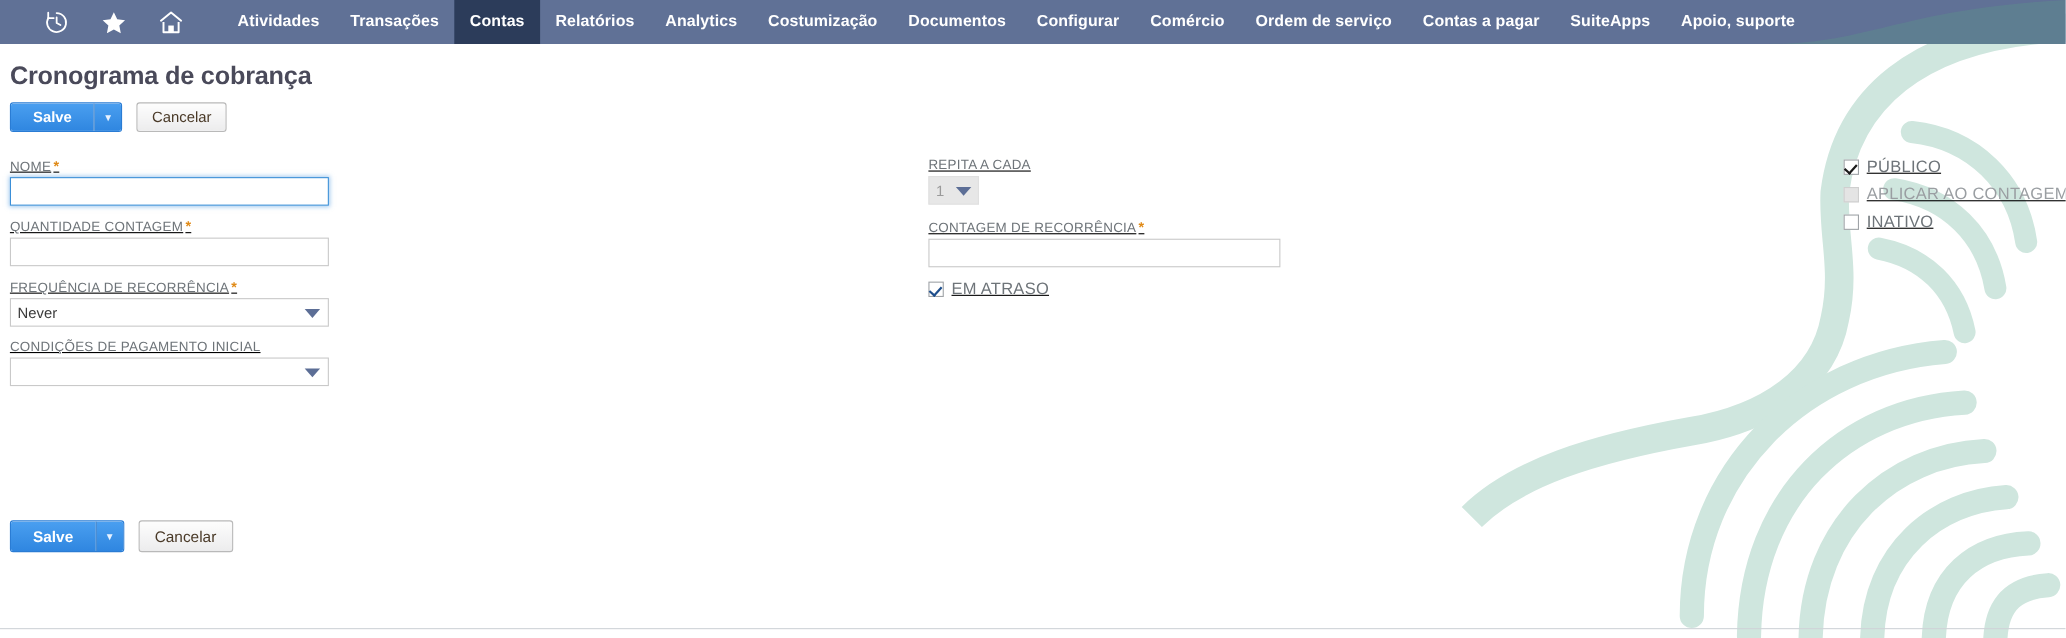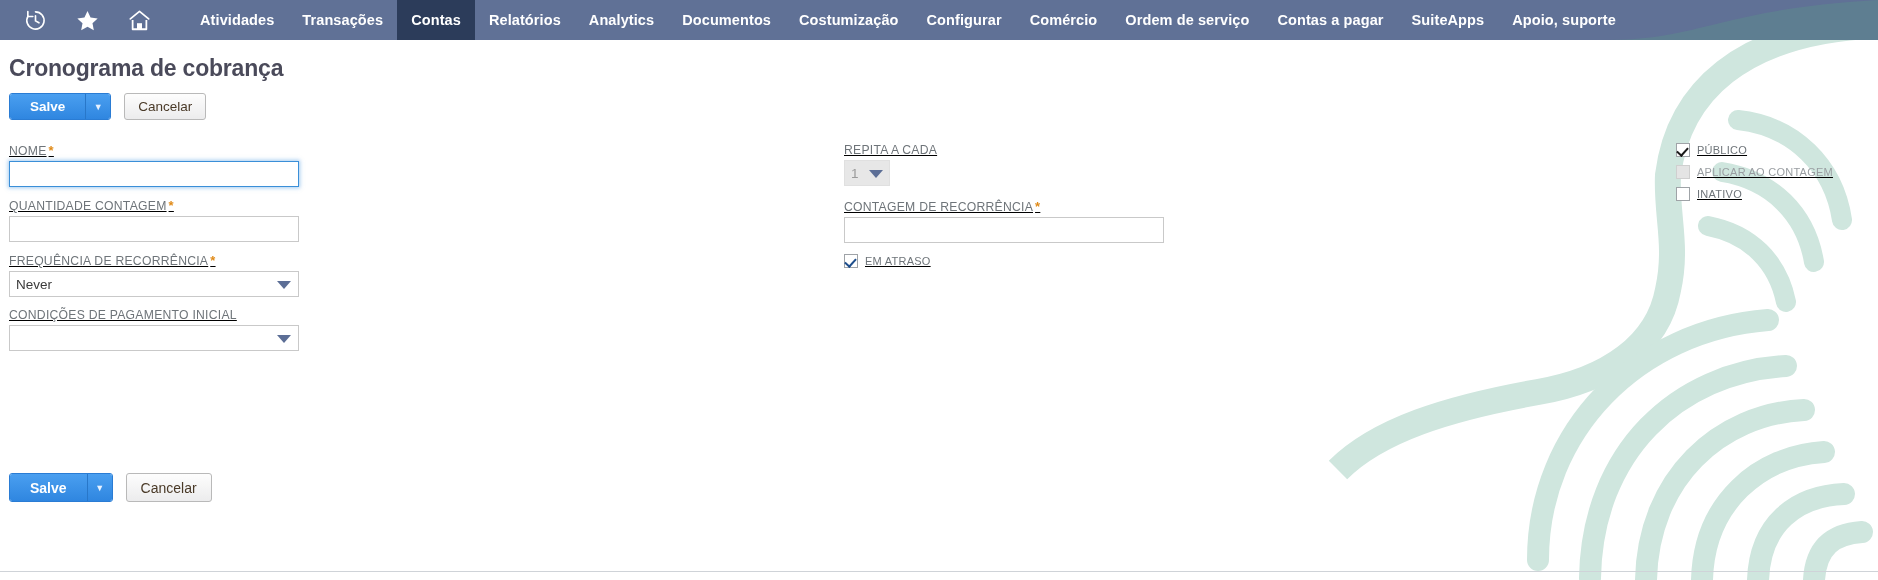--- a/index.html
+++ b/index.html
@@ -28,20 +28,21 @@
 
   
   .navbar {
     position: relative;
     z-index: 5;
     height: 40px;
     background: #607196;
     display: flex;
     align-items: stretch;
     overflow: hidden;
+    padding-left: 16px;
   }
   .nav-curve {
     position: absolute;
     top: 0; right: 0; height: 40px; width: 520px;
     pointer-events: none;
   }
   .nav-icons {
     display: flex; align-items: center;
     padding-left: 22px;
     gap: 26px;
@@ -222,21 +223,21 @@
     content: "";
     position: absolute;
     left: 2px; top: 1px;
     width: 5px; height: 9px;
     border: solid #1b1b1b;
     border-width: 0 2.4px 2.4px 0;
     transform: rotate(42deg);
   }
   .cb.checked.blue::after { border-color: #1e4e8c; }
   .cb-label {
-    font-size: 11px;
+    font-size: 15px;
     color: #6e7479;
     letter-spacing: 0.25px;
     white-space: nowrap;
   }
   .cb-label.dim { color: #9a9ea2; }
 
   
   .mid-offset { margin-bottom: 13px; }
 
   
@@ -304,24 +305,24 @@
       <div class="nav-item active">
         <span>Contas</span>
       </div>
       <div class="nav-item">
         <span>Relatórios</span>
       </div>
       <div class="nav-item">
         <span>Analytics</span>
       </div>
       <div class="nav-item">
+        <span>Costumização</span>
+      </div>
+      <div class="nav-item">
         <span>Documentos</span>
-      </div>
-      <div class="nav-item">
-        <span>Costumização</span>
       </div>
       <div class="nav-item">
         <span>Configurar</span>
       </div>
       <div class="nav-item">
         <span>Comércio</span>
       </div>
       <div class="nav-item">
         <span>Ordem de serviço</span>
       </div>

